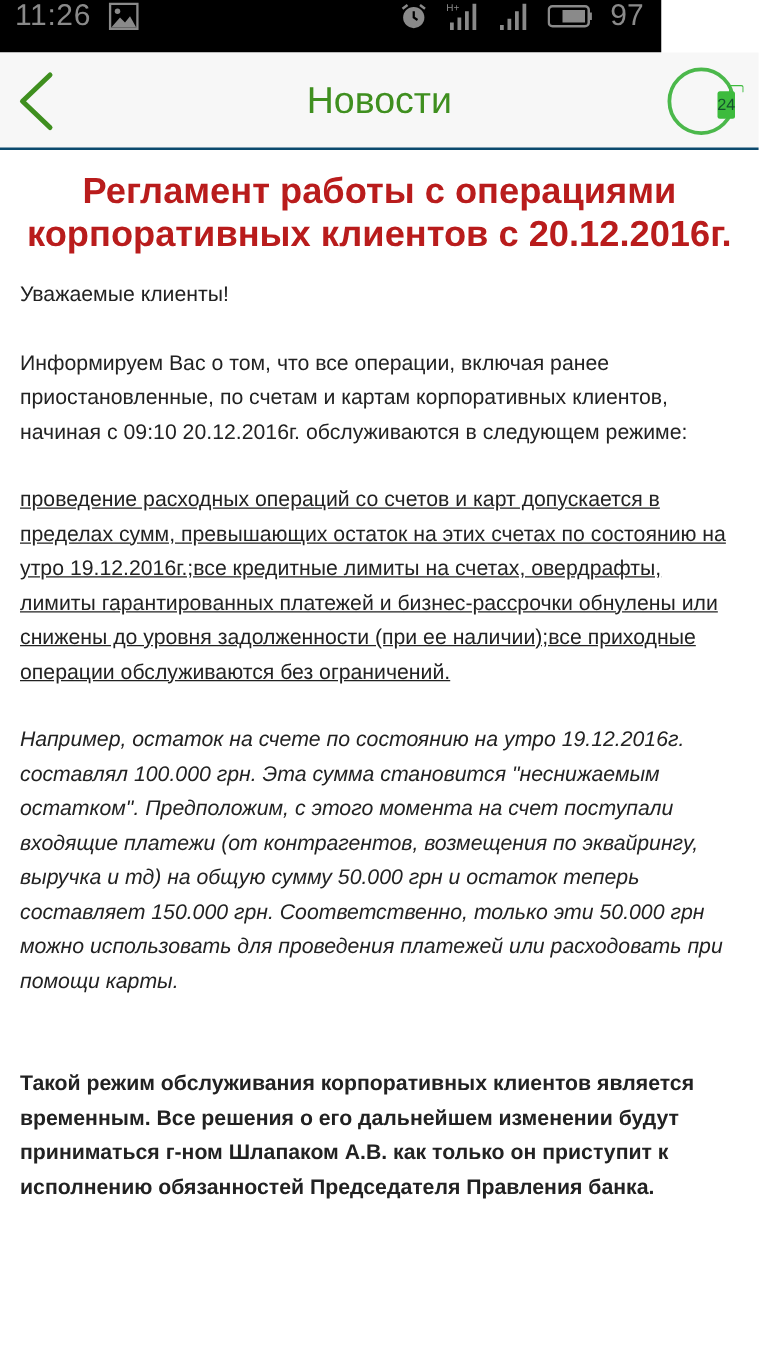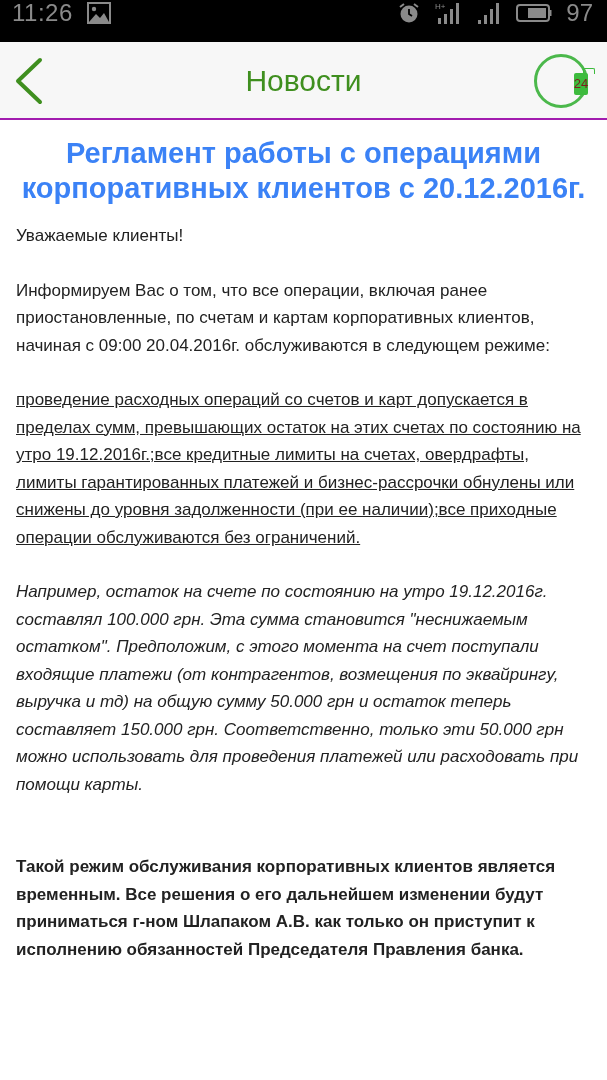--- a/index.html
+++ b/index.html
@@ -1,62 +1,62 @@
 <!DOCTYPE html>
 <html><head>
 <meta charset="utf-8">
 <style>
   * { box-sizing: border-box; margin: 0; padding: 0; }
   html, body { width: 607px; height: 1080px; overflow: hidden; background: #ffffff; }
   body { font-family: "Liberation Sans", "DejaVu Sans", sans-serif; position: relative; }
 
   .status-bar {
-    position: absolute; left: 0; top: 0; width: 607px; height: 42px;
+    position: absolute; left: 0; top: 0; width: 529px; height: 42px;
     background: #000000; color: #8a8a8a;
     display: flex; align-items: center; justify-content: space-between;
     padding: 0 14px 16px 12px;
     font-size: 24px;
   }
   .sb-left, .sb-right { display: flex; align-items: center; gap: 14px; }
   .sb-time { letter-spacing: 0.5px; }
   .sb-icon { display: inline-flex; align-items: center; }
 
   .app-bar {
     position: absolute; left: 0; top: 42px; width: 607px; height: 78px;
-    background: #f7f7f7; border-bottom: 2px solid #a21caf; padding-left: 13px;
+    background: #f7f7f7; border-bottom: 2px solid #0c4a6e; padding-left: 13px;
   }
   .back-btn { position: absolute; left: 12px; top: 14px; width: 36px; height: 50px; cursor: pointer; }
   .app-title {
     position: absolute; left: 0; right: 0; top: 0; height: 78px;
     display: flex; align-items: center; justify-content: center;
     color: #3f8f1f; font-size: 30px; pointer-events: none;
   }
   .badge-btn {
     position: absolute; left: 534px; top: 12px; width: 54px; height: 54px;
     border: 3px solid #4bb84b; border-radius: 50%;
     display: flex; align-items: center; justify-content: center; cursor: pointer;
     background: #f7f7f7;
   }
   .briefcase {
     position: relative; width: 28px; height: 22px; background: #3dbb3d; border-radius: 2px;
-    color: #7f1d1d; font-size: 13px; display: flex; align-items: center; justify-content: center;
+    color: #14532d; font-size: 13px; display: flex; align-items: center; justify-content: center;
     margin-top: 5px;
     margin-left: 40px;
   }
   .briefcase::before {
     content: ""; position: absolute; top: -5px; left: 9px; width: 10px; height: 5px;
     border: 1.5px solid #3dbb3d; border-bottom: none; border-radius: 2px 2px 0 0;
   }
 
   .content {
     position: absolute; left: 0; top: 122px; width: 607px;
     padding: 0 16px;
   }
   .article-title {
-    color: #3b82f6; font-size: 29px; line-height: 35px; text-align: center;
+    color: #b91c1c; font-size: 29px; line-height: 35px; text-align: center;
     margin-top: 14px; margin-bottom: 16px;
   }
   .para {
     color: #222222; font-size: 17px; line-height: 27.5px;
   }
   .greeting { margin-bottom: 27px; }
   .p1 { margin-bottom: 27px; }
   .p2 { margin-bottom: 27px; text-decoration: underline; }
   .p3 { font-style: italic; margin-bottom: 55px; }
   .p3 b { font-weight: normal; }
@@ -122,18 +122,18 @@
   <div class="badge-btn">
     <div class="briefcase">
       <span>24</span>
     </div>
   </div>
 </div>
 
 <div class="content">
   <h1 class="article-title">Регламент работы с операциями корпоративных клиентов с 20.12.2016г.</h1>
   <p class="para greeting">Уважаемые клиенты!</p>
-  <p class="para p1">Информируем Вас о том, что все операции, включая ранее приостановленные, по счетам и картам корпоративных клиентов, начиная с 09:00 20.04.2016г. обслуживаются в следующем режиме:</p>
+  <p class="para p1">Информируем Вас о том, что все операции, включая ранее приостановленные, по счетам и картам корпоративных клиентов, начиная с 09:10 20.12.2016г. обслуживаются в следующем режиме:</p>
   <p class="para p2">проведение расходных операций со счетов и карт допускается в пределах сумм, превышающих остаток на этих счетах по состоянию на утро 19.12.2016г.;все кредитные лимиты на счетах, овердрафты, лимиты гарантированных платежей и бизнес-рассрочки обнулены или снижены до уровня задолженности (при ее наличии);все приходные операции обслуживаются без ограничений.</p>
   <p class="para p3"><b>Например</b><span>, остаток на счете по состоянию на утро 19.12.2016г. составлял 100.000 грн. Эта сумма становится "неснижаемым остатком". Предположим, с этого момента на счет поступали входящие платежи (от контрагентов, возмещения по эквайрингу, выручка и тд) на общую сумму 50.000 грн и остаток теперь составляет 150.000 грн. Соответственно, только эти 50.000 грн можно использовать для проведения платежей или расходовать при помощи карты.</span></p>
   <p class="para p4">Такой режим обслуживания корпоративных клиентов является временным. Все решения о его дальнейшем изменении будут приниматься г-ном Шлапаком А.В. как только он приступит к исполнению обязанностей Председателя Правления банка.</p>
 
 </div>
 
 </body></html>

